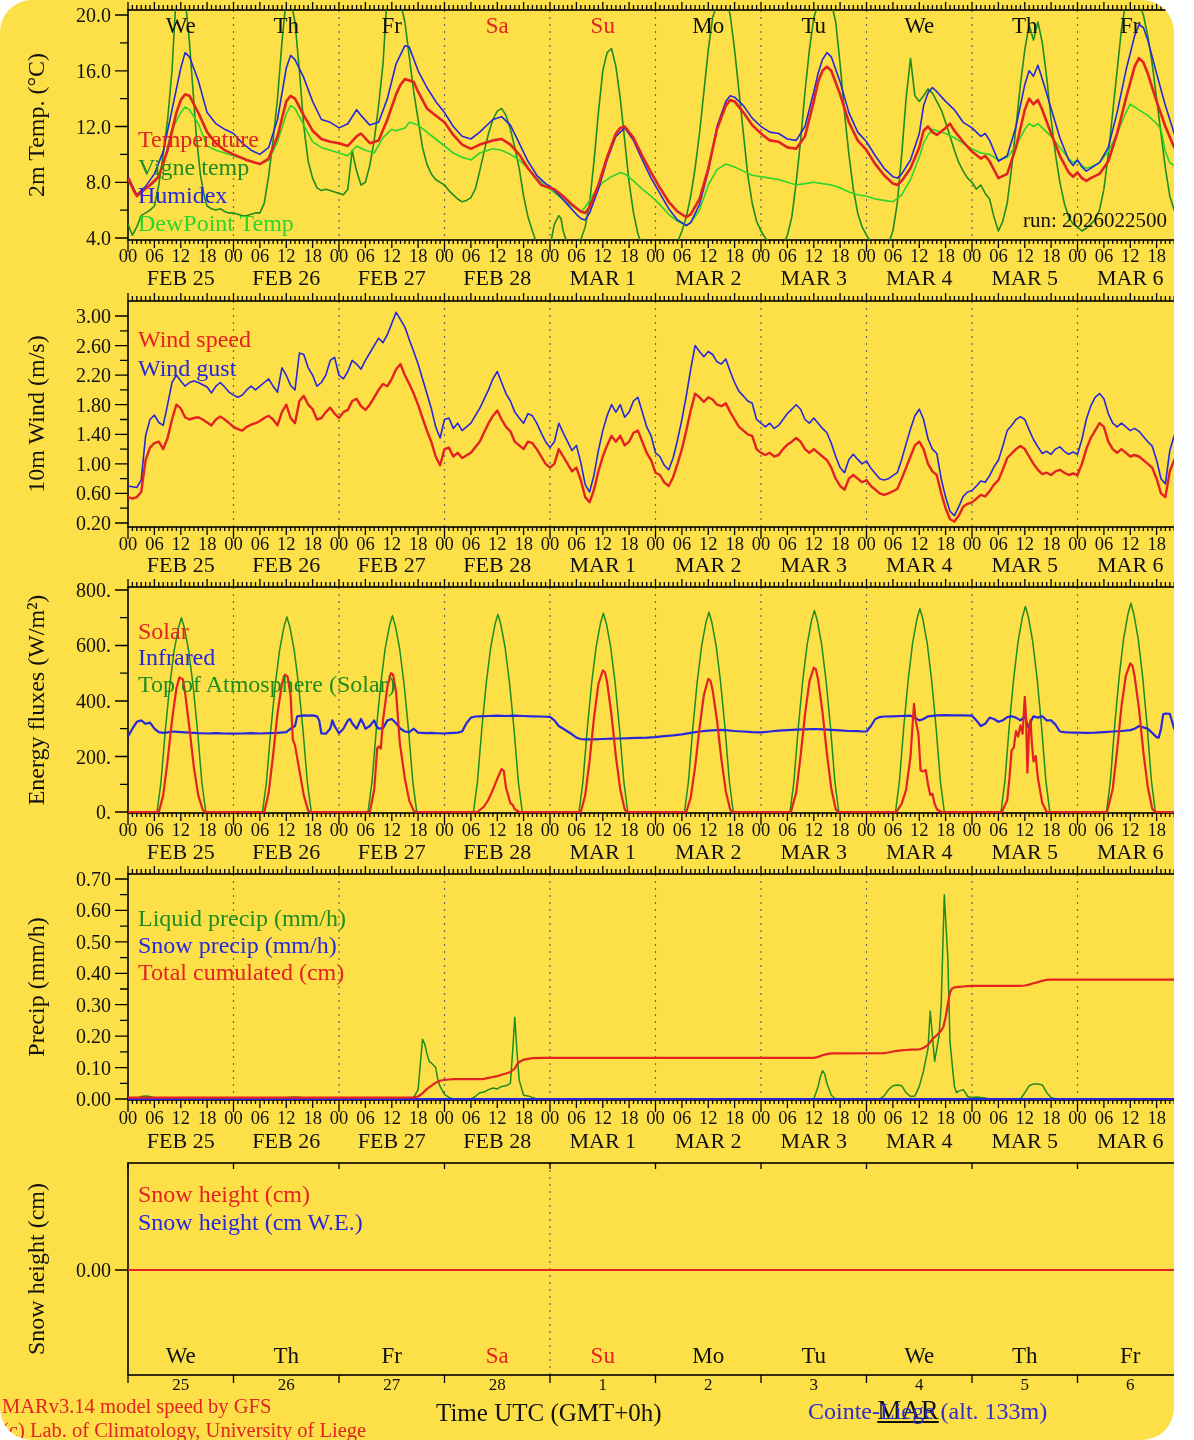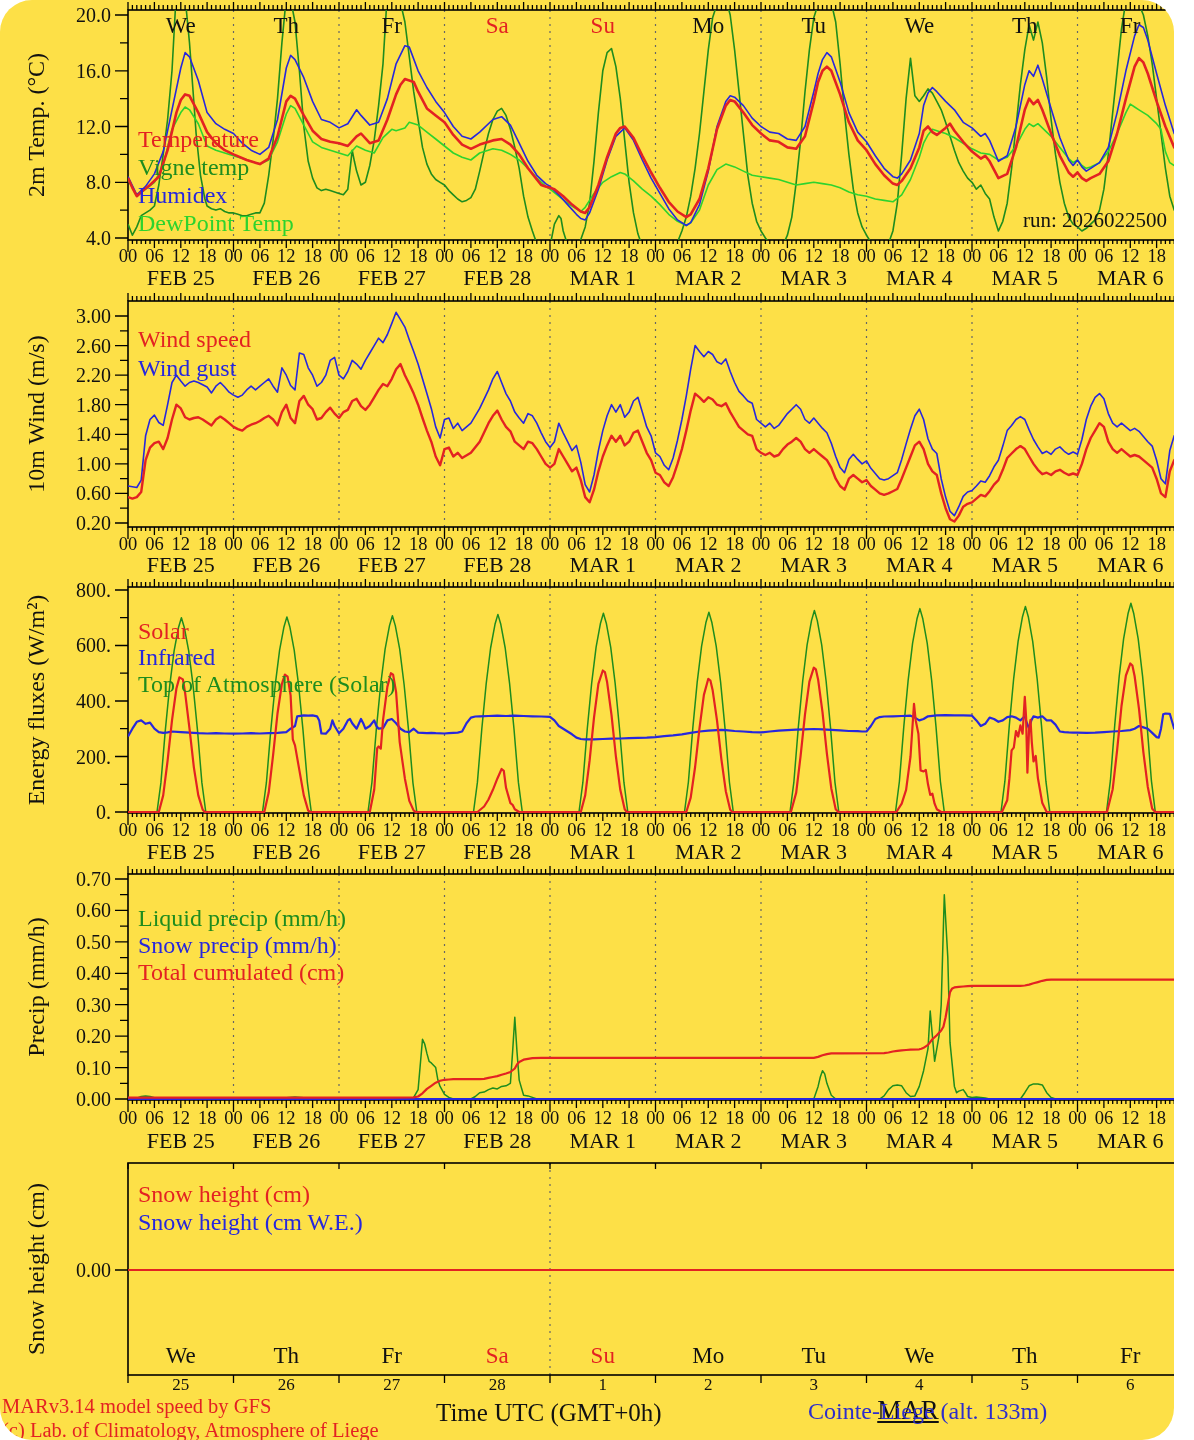--- a/index.html
+++ b/index.html
@@ -349,17 +349,17 @@
         <text x="813.75" y="1390" font-size="17" fill="#111111" text-anchor="middle">3</text>
         <text x="919.25" y="1390" font-size="17" fill="#111111" text-anchor="middle">4</text>
         <text x="1024.75" y="1390" font-size="17" fill="#111111" text-anchor="middle">5</text>
         <text x="1130.25" y="1390" font-size="17" fill="#111111" text-anchor="middle">6</text>
       </g>
       <clipPath id="clip4">
         <rect x="128" y="1163" width="1055" height="212"></rect>
       </clipPath>
     </svg>
   <div class="footer-text model-credit" style="color: rgb(227, 34, 34);">MARv3.14 model speed by GFS</div>
-  <div class="footer-text lab-credit" style="color: rgb(227, 34, 34);">(c) Lab. of Climatology, Atmosphere of Liege</div>
+  <div class="footer-text lab-credit" style="color: rgb(227, 34, 34);">(c) Lab. of Climatology, University of Liege</div>
   <div class="footer-text xaxis-title">Time UTC (GMT+0h)</div>
   <div class="footer-text month-label">MAR</div>
   <div class="footer-text station-label" style="color: rgb(45, 45, 204);">Cointe-Liege (alt. 133m)</div>
 </div>
 
 </body></html>

